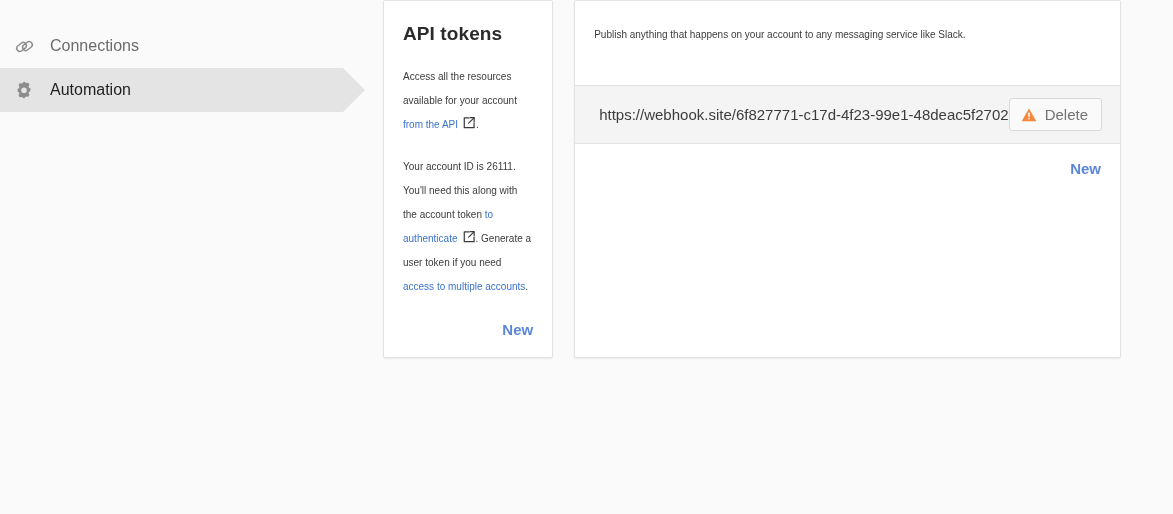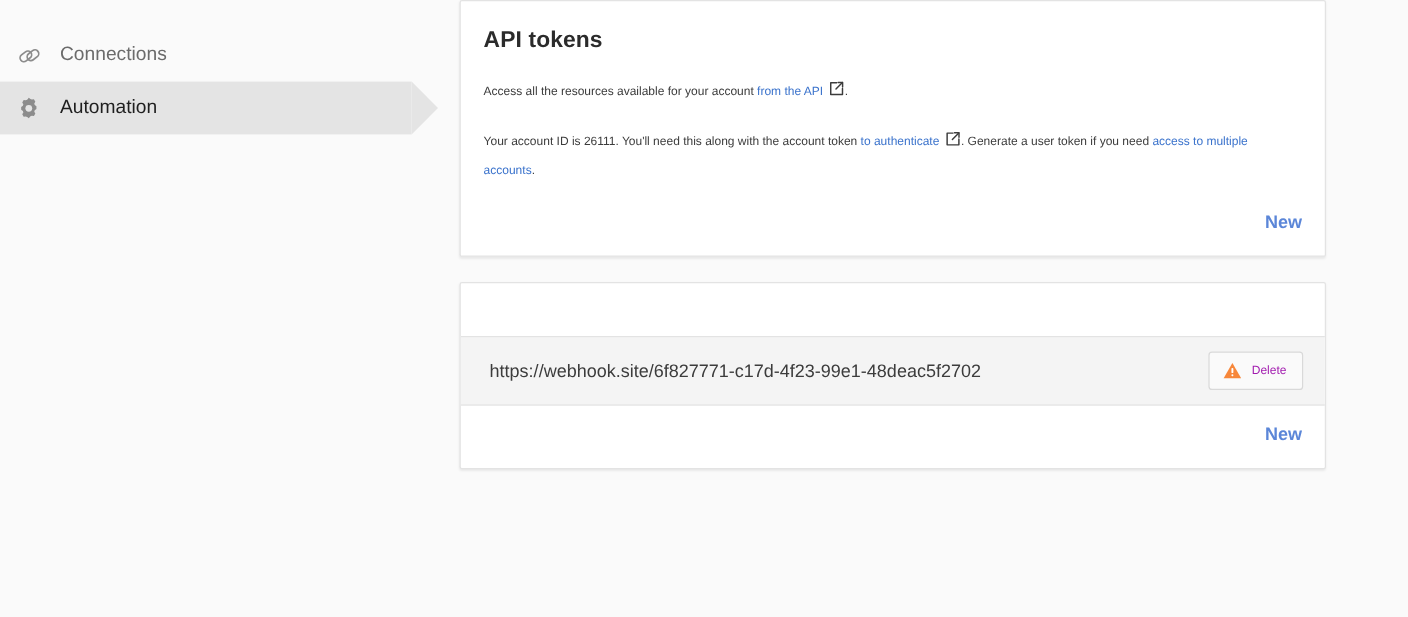--- a/index.html
+++ b/index.html
@@ -73,23 +73,23 @@
     height: 0;
     border-top: 22px solid transparent;
     border-bottom: 22px solid transparent;
     border-left: 22px solid #e4e4e4;
   }
 
   
   .content {
     flex: 1 1 auto;
     padding-top: 0;
-    padding-right: 68px;
-    display: flex;
-    flex-direction: column;
+    padding-right: 52px;
+    display: flex;
+    flex-direction: row;
     gap: 21px;
   }
 
   .card {
     background: #ffffff;
     border: 1px solid #e3e3e3;
     border-radius: 2px;
     box-shadow: 0 1px 2px rgba(0,0,0,0.07);
   }
   .card-body {
@@ -142,38 +142,39 @@
   }
   .wh-row {
     display: flex;
     align-items: center;
     justify-content: space-between;
     background: #f4f4f4;
     border-top: 1px solid #e3e3e3;
     border-bottom: 1px solid #e3e3e3;
     padding: 12px 18px 12px 24px;
     min-height: 55px;
+    margin-top: 16px;
   }
   .wh-url {
     font-size: 15px;
     color: #3c3c3c;
     white-space: nowrap;
     overflow: hidden;
     text-overflow: ellipsis;
   }
   .btn-delete {
     display: inline-flex;
-    align-items: center;
+    align-items: flex-end;
     gap: 8px;
     background: #fafafa;
     border: 1px solid #d9d9d9;
     border-radius: 3px;
     padding: 7px 13px 7px 11px;
-    font-size: 10px;
-    color: #a21caf;
+    font-size: 15px;
+    color: #737373;
     font-family: "Liberation Sans", sans-serif;
     cursor: pointer;
     white-space: nowrap;
   }
   .warn-icon { width: 16px; height: 16px; display: block; flex: 0 0 16px; }
 
   .wh-footer {
     padding: 16px 19px 18px 19px;
     text-align: right;
   }
@@ -232,20 +233,21 @@
         </p>
       </div>
 
       <div class="card-footer">
         <a class="new-link" href="#">New</a>
       </div>
     </section>
 
     <section class="card">
       <div class="wh-body">
+        <p class="card-text">Publish anything that happens on your account to any messaging service like Slack.</p>
       </div>
 
       <div class="wh-row">
         <span class="wh-url">https://webhook.site/6f827771-c17d-4f23-99e1-48deac5f2702</span>
         <button class="btn-delete" type="button">
           <span class="warn-icon">
             <svg width="16" height="16" viewBox="0 0 16 16">
               <path d="M8 1.4L15.3 14.3H0.7z" fill="#f7873a"></path>
               <rect x="7.2" y="5.6" width="1.6" height="4.3" rx="0.7" fill="#ffffff"></rect>
               <rect x="7.2" y="10.8" width="1.6" height="1.7" rx="0.7" fill="#ffffff"></rect>

